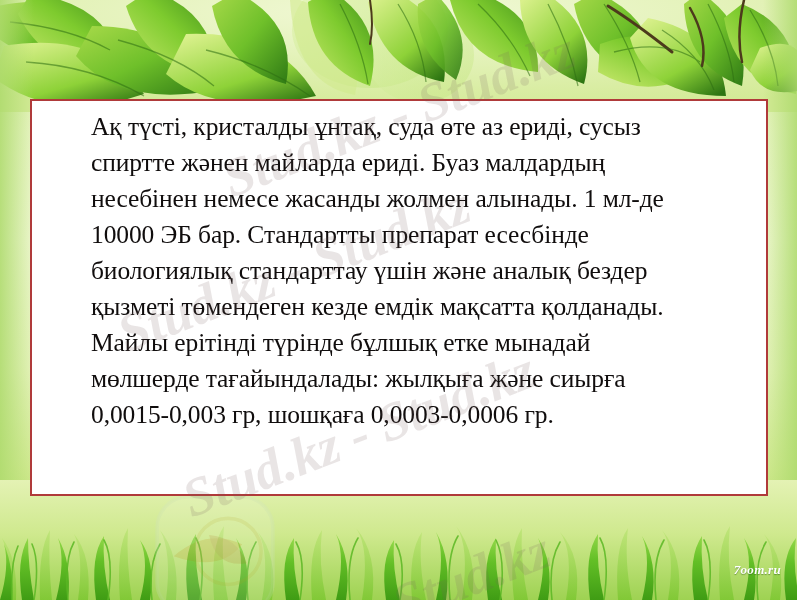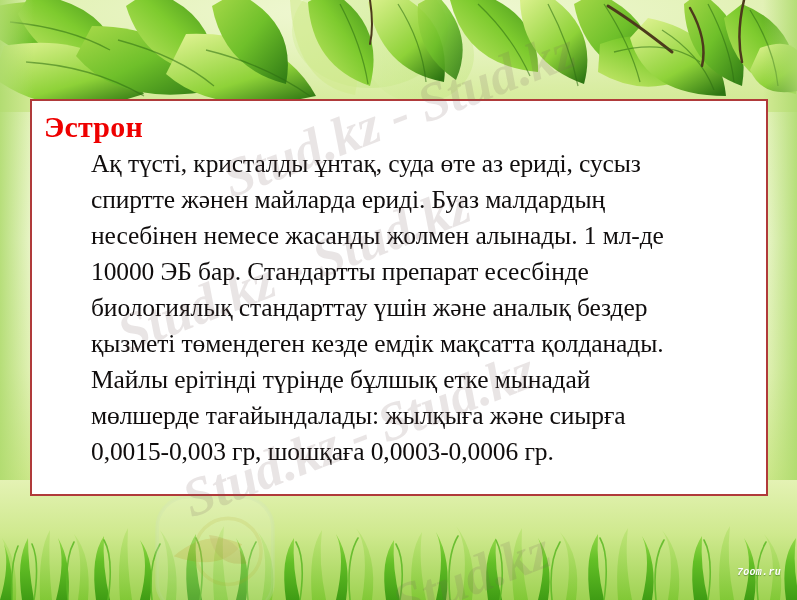--- a/index.html
+++ b/index.html
@@ -129,24 +129,24 @@
   .wm-logo-a { left: 360px; top: 140px; }
   .wm-logo-b { left: 390px; top: 300px; }
   .wm-logo-c { left: 150px; top: 490px; opacity: .33; }
 
   .site-tag {
     position: absolute;
     right: 16px;
     bottom: 22px;
     z-index: 9;
     color: #ffffff;
-    font-family: Liberation Mono, monospace;
+    font-family: Liberation Serif, serif;
     font-style: italic;
     font-weight: bold;
-    font-size: 10px;
+    font-size: 13px;
     letter-spacing: .3px;
     text-shadow: 0 1px 1px rgba(30,70,20,.45);
   }
 </style>
 </head>
 <body>
 
 <div class="slide">
 
   <div class="leaf-band">
@@ -260,21 +260,20 @@
     <svg width="130" height="130" viewBox="0 0 110 110" xmlns="http://www.w3.org/2000/svg">
       <rect x="6" y="6" width="98" height="98" rx="26" fill="#ffffff" opacity="0.4"></rect>
       <rect x="6" y="6" width="98" height="98" rx="26" fill="none" stroke="#cfe0c4" stroke-width="3" opacity="0.7"></rect>
       <path d="M20 56 q28 -24 58 -10 q-18 24 -58 10 z" fill="#cba64e" opacity="0.7"></path>
       <path d="M50 38 q24 2 32 24 q-26 4 -32 -24 z" fill="#c08a5a" opacity="0.6"></path>
       <circle cx="66" cy="52" r="28" fill="none" stroke="#c7bb63" stroke-width="3" opacity="0.6"></circle>
     </svg>
   </div>
 
   <div class="card">
-    <div class="card-title">Эстрон</div>
     <div class="card-body">Ақ түсті, кристалды ұнтақ, суда өте аз ериді, сусыз
 спиртте жәнен майларда ериді. Буаз малдардың
 несебінен немесе жасанды жолмен алынады. 1 мл-де
 10000 ЭБ бар. Стандартты препарат есесбінде
 биологиялық стандарттау үшін және аналық бездер
 қызметі төмендеген кезде емдік мақсатта қолданады.
 Майлы ерітінді түрінде бұлшық етке мынадай
 мөлшерде тағайындалады: жылқыға және сиырға
 0,0015-0,003 гр, шошқаға 0,0003-0,0006 гр.</div>
   </div>

